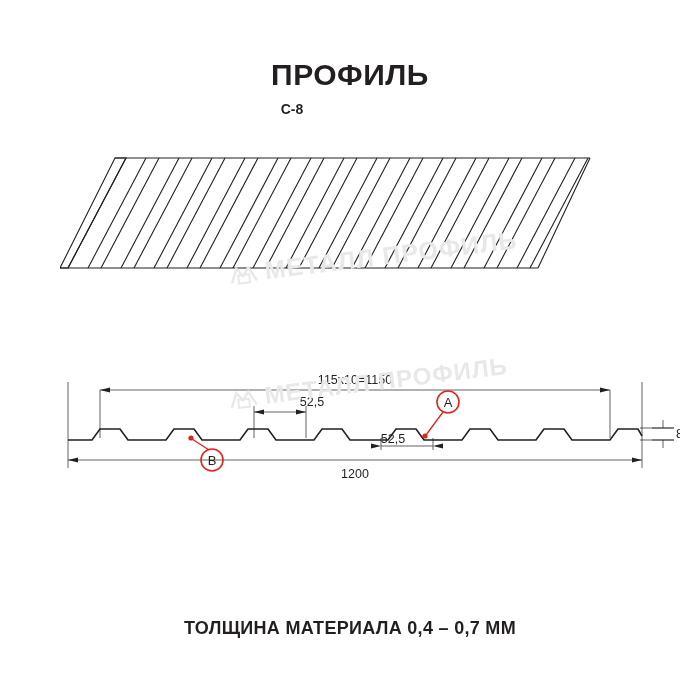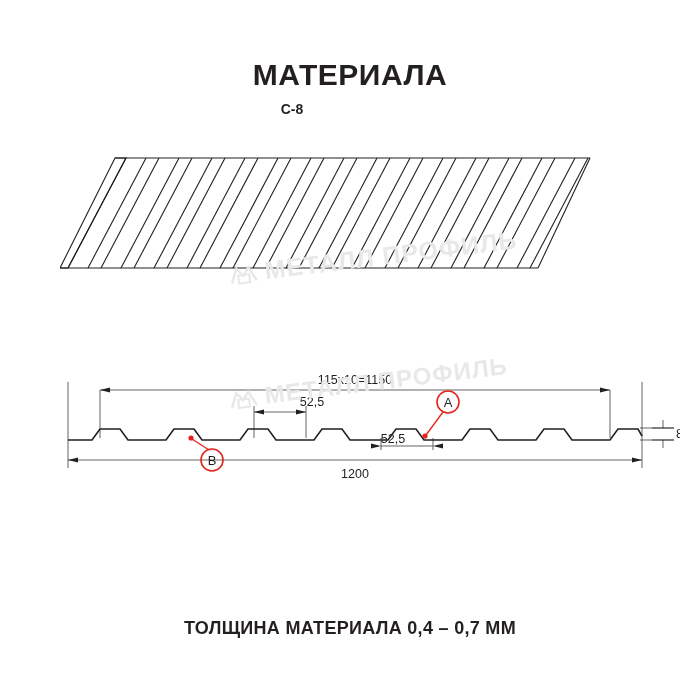--- a/index.html
+++ b/index.html
@@ -87,21 +87,21 @@
     height: 22px;
     vertical-align: -4px;
     margin-right: 6px;
   }
 </style>
 </head>
 <body>
 
 <div class="page">
 
-  <div class="title">МАТЕРИАЛА</div>
+  <div class="title">ПРОФИЛЬ</div>
   <div class="subtitle">С-8</div>
 
   <div class="iso-wrap">
     <svg width="590" height="170" viewBox="0 0 590 170">
       <g fill="none" stroke="#231f20" stroke-width="1.1" stroke-linejoin="miter">
 
         <path d="M55 18 L66 18 L8 128 L0 128 Z" stroke-width="1.1"></path>
 
         <path d="M55 18 L530 18"></path>
 

